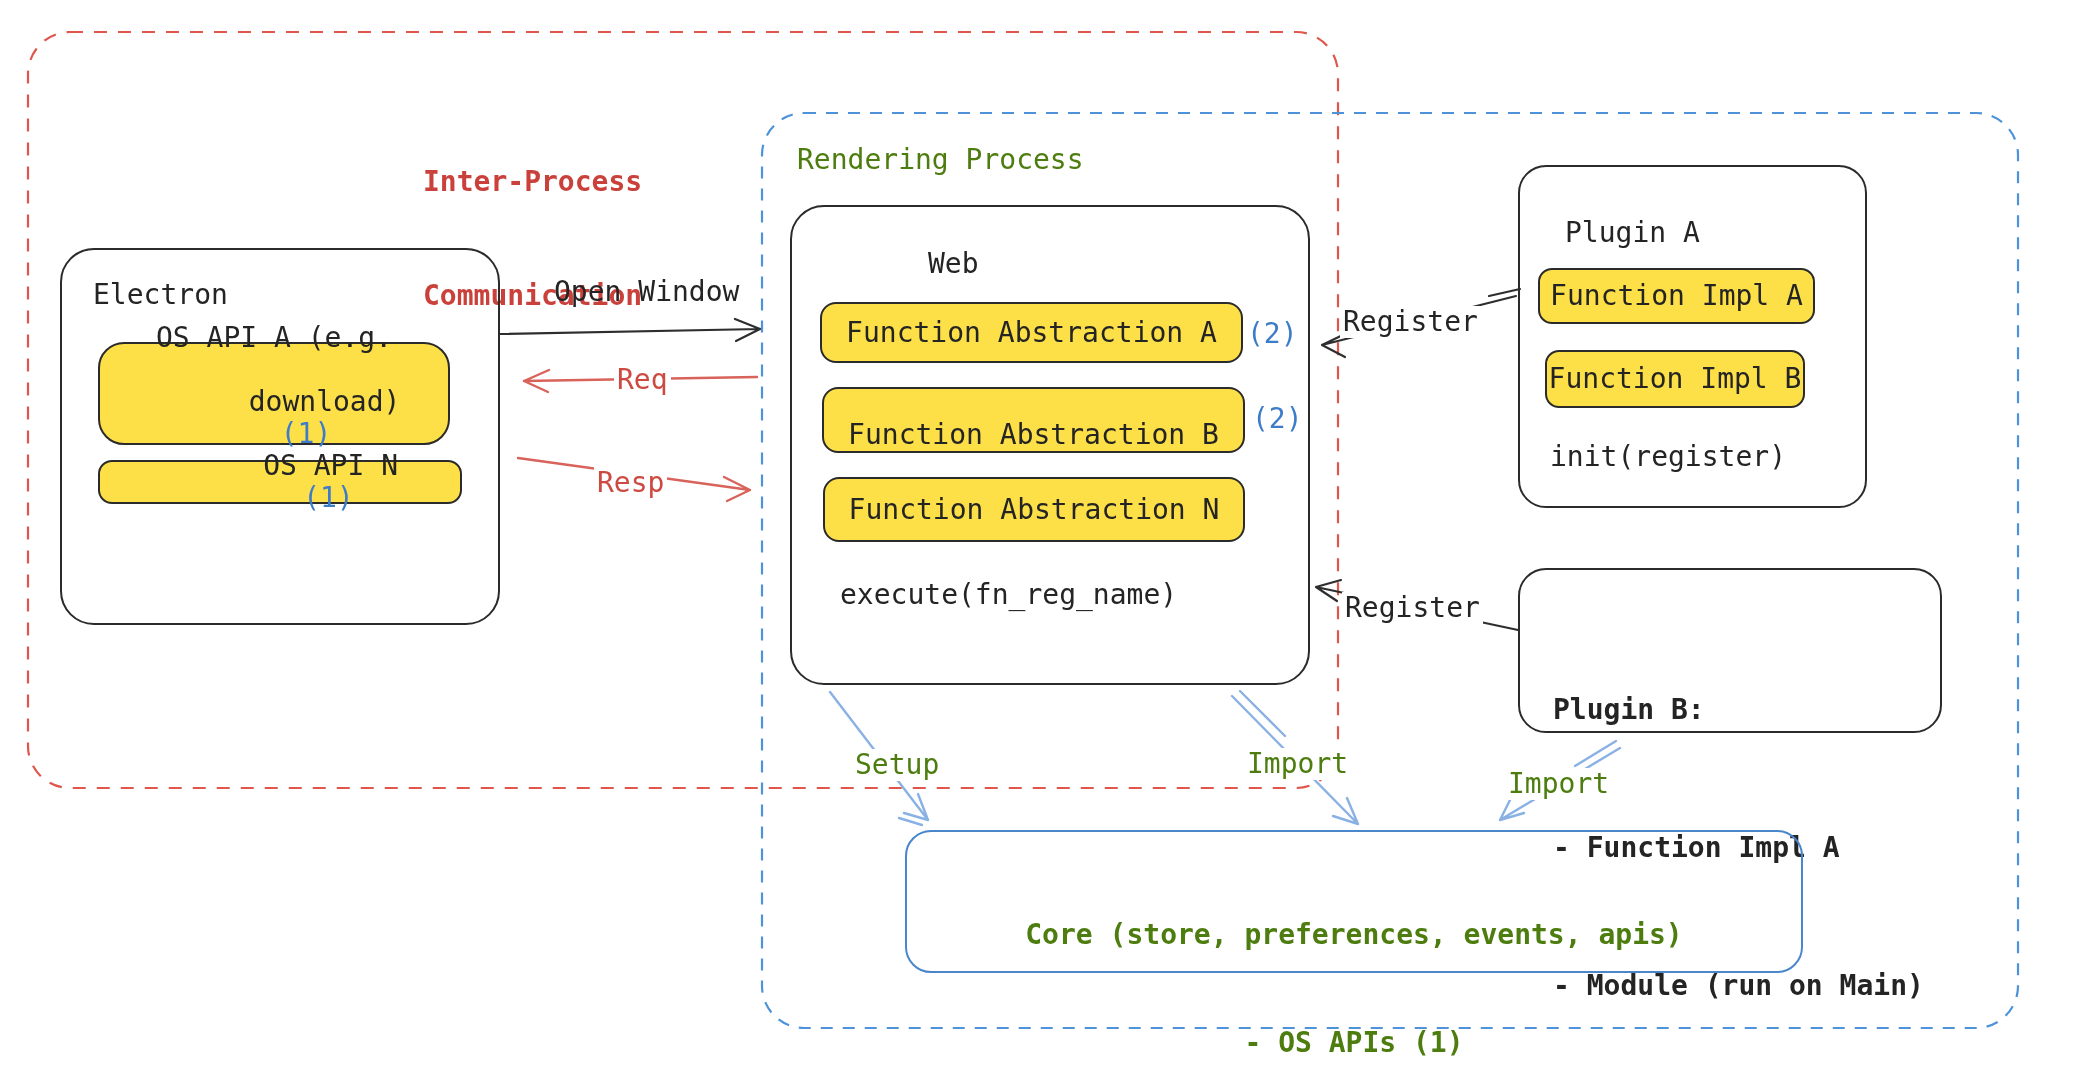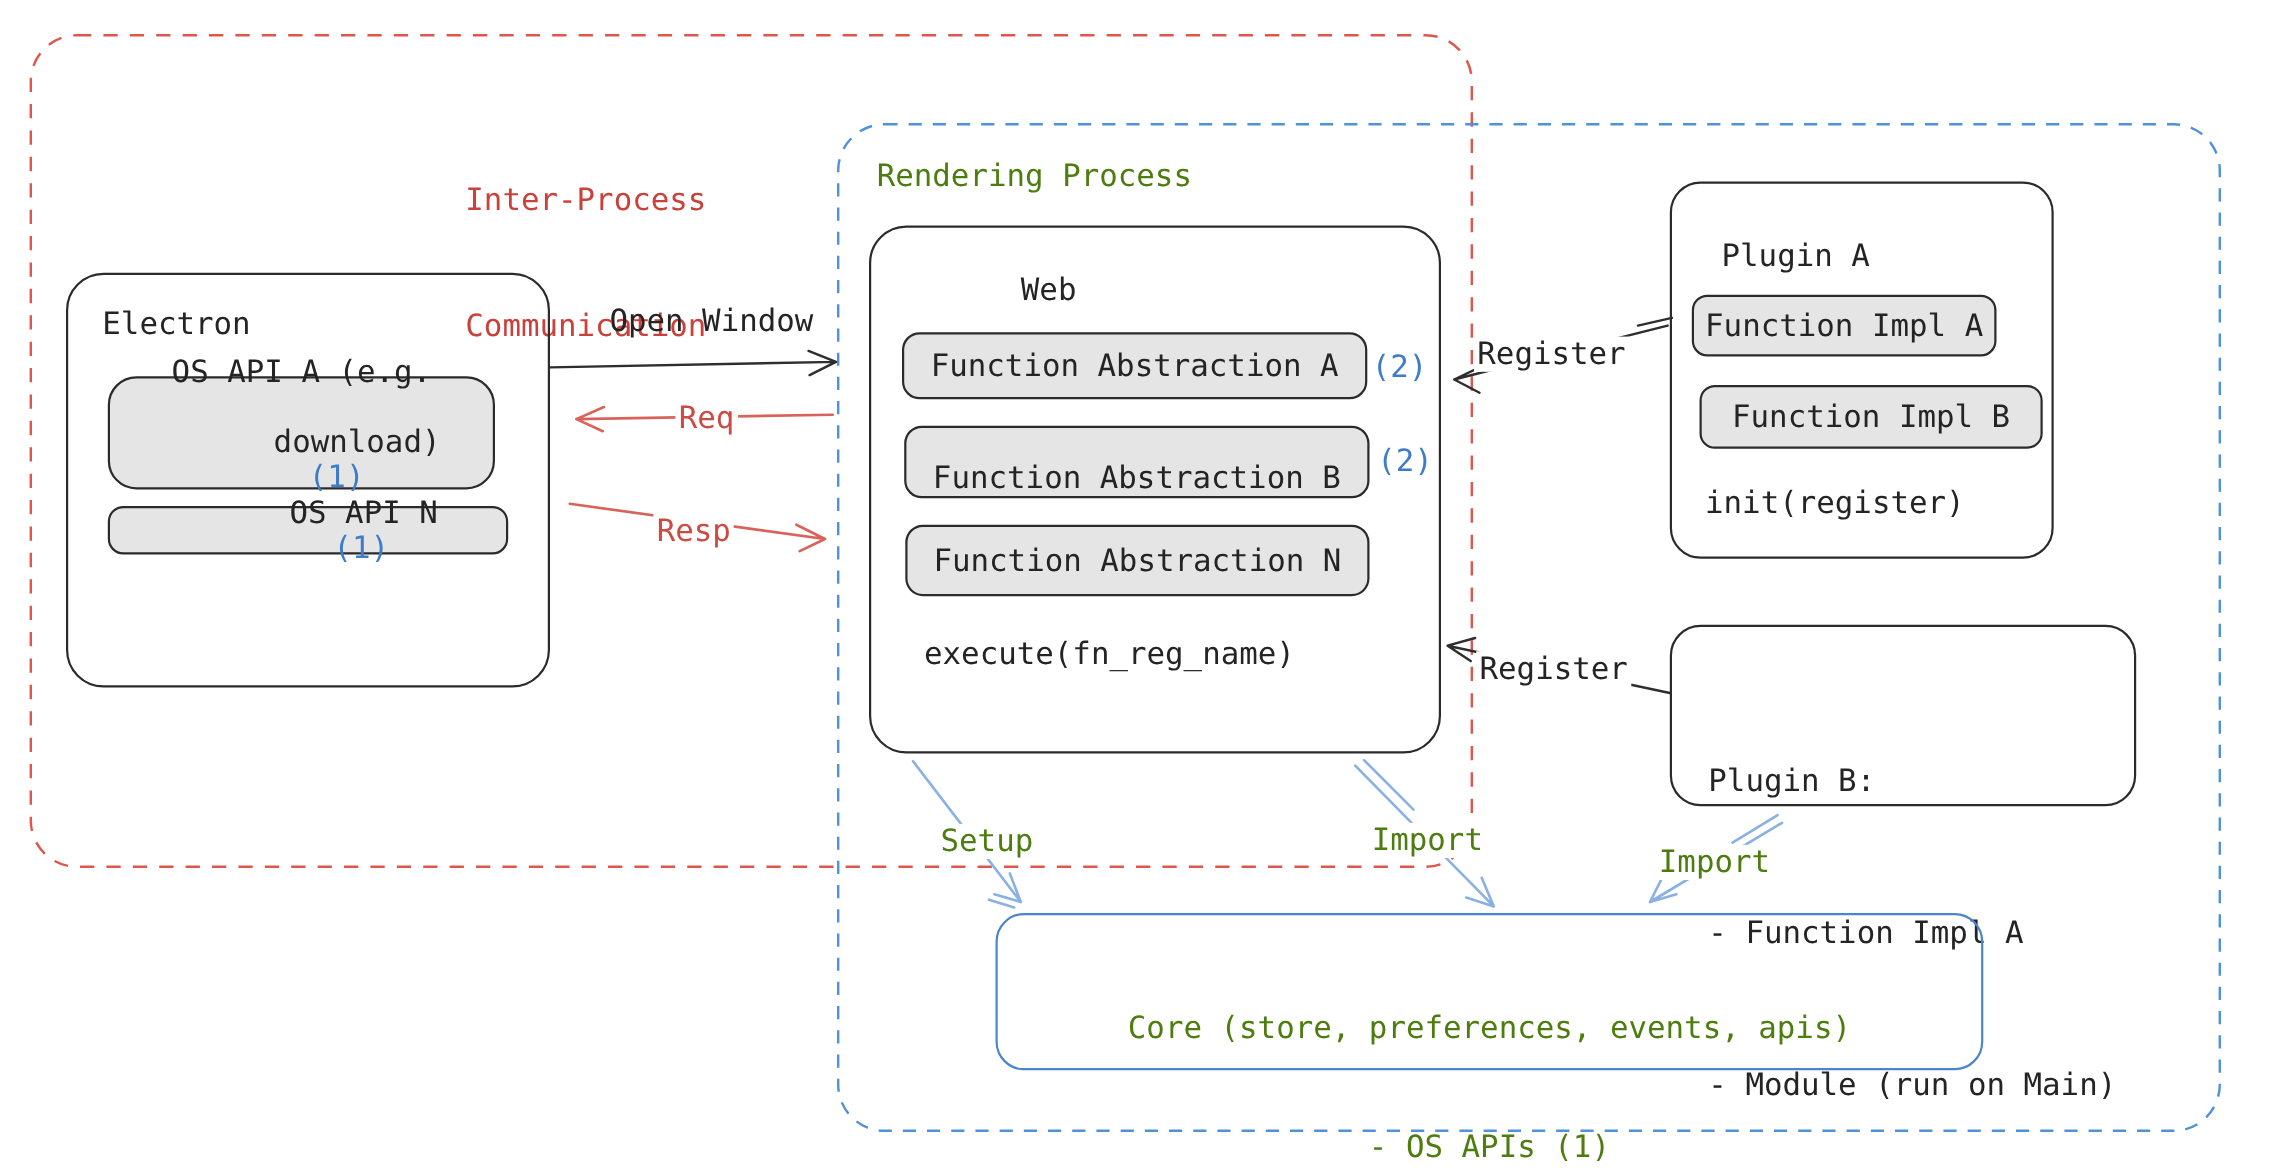--- a/index.html
+++ b/index.html
@@ -14,33 +14,33 @@
   #wires{position:absolute;left:0;top:0;width:2074px;height:1066px;}
   .box{
     position:absolute;
     border:2.2px solid #2b2b2b;
     background:transparent;
     box-sizing:border-box;
   }
   .ibox{
     position:absolute;
     border:2px solid #2b2b2b;
-    background:#e5e5e5;
+    background:#fde047;
     box-sizing:border-box;
     display:flex;flex-direction:column;align-items:center;justify-content:center;
     font-size:28px;line-height:32px;
   }
   .lbl{position:absolute;font-size:28px;line-height:32px;white-space:pre;}
   .onwire{background:#ffffff;padding:0 3px;}
   .red-t{color:#c9413a;}
   .blue-t{color:#4d7c0f;}
   .lightred-t{color:#cd4a42;}
   .badge{color:#3d7cc9;}
   .badge-abs{position:absolute;font-size:28px;line-height:32px;color:#3d7cc9;white-space:pre;}
-  .multiline div{white-space:pre;}
+  .multiline div{white-space:pre;font-weight:bold;}
 </style>
 </head>
 <body>
 
 <div id="canvas">
 
   <svg id="wires" viewBox="0 0 2074 1066">
 
     <rect x="28" y="32" width="1310" height="756" rx="42" fill="none" stroke="#e0564c" stroke-width="2.2" stroke-dasharray="13 11"></rect>
 
@@ -106,21 +106,21 @@
   </div>
 
   <div class="lbl" style="left:840px;top:579px;">execute(fn_reg_name)</div>
 
   <div class="box" style="left:1518px;top:165px;width:349px;height:343px;border-radius:28px;"></div>
   <div class="lbl" style="left:1565px;top:217px;">Plugin A</div>
 
   <div class="ibox" style="left:1538px;top:268px;width:277px;height:56px;border-radius:14px;">
     <div style="white-space:pre;">Function Impl A</div>
   </div>
-  <div class="ibox" style="left:1545px;top:350px;width:312px;height:58px;border-radius:14px;">
+  <div class="ibox" style="left:1545px;top:350px;width:260px;height:58px;border-radius:14px;">
     <div style="white-space:pre;">Function Impl B</div>
   </div>
   <div class="lbl" style="left:1550px;top:441px;">init(register)</div>
 
   <div class="box" style="left:1518px;top:568px;width:424px;height:165px;border-radius:28px;"></div>
   <div class="lbl multiline" style="left:1553px;top:595px;line-height:46px;">
     <div>Plugin B:</div>
     <div>- Function Impl A</div>
     <div>- Module (run on Main)</div>
   </div>

